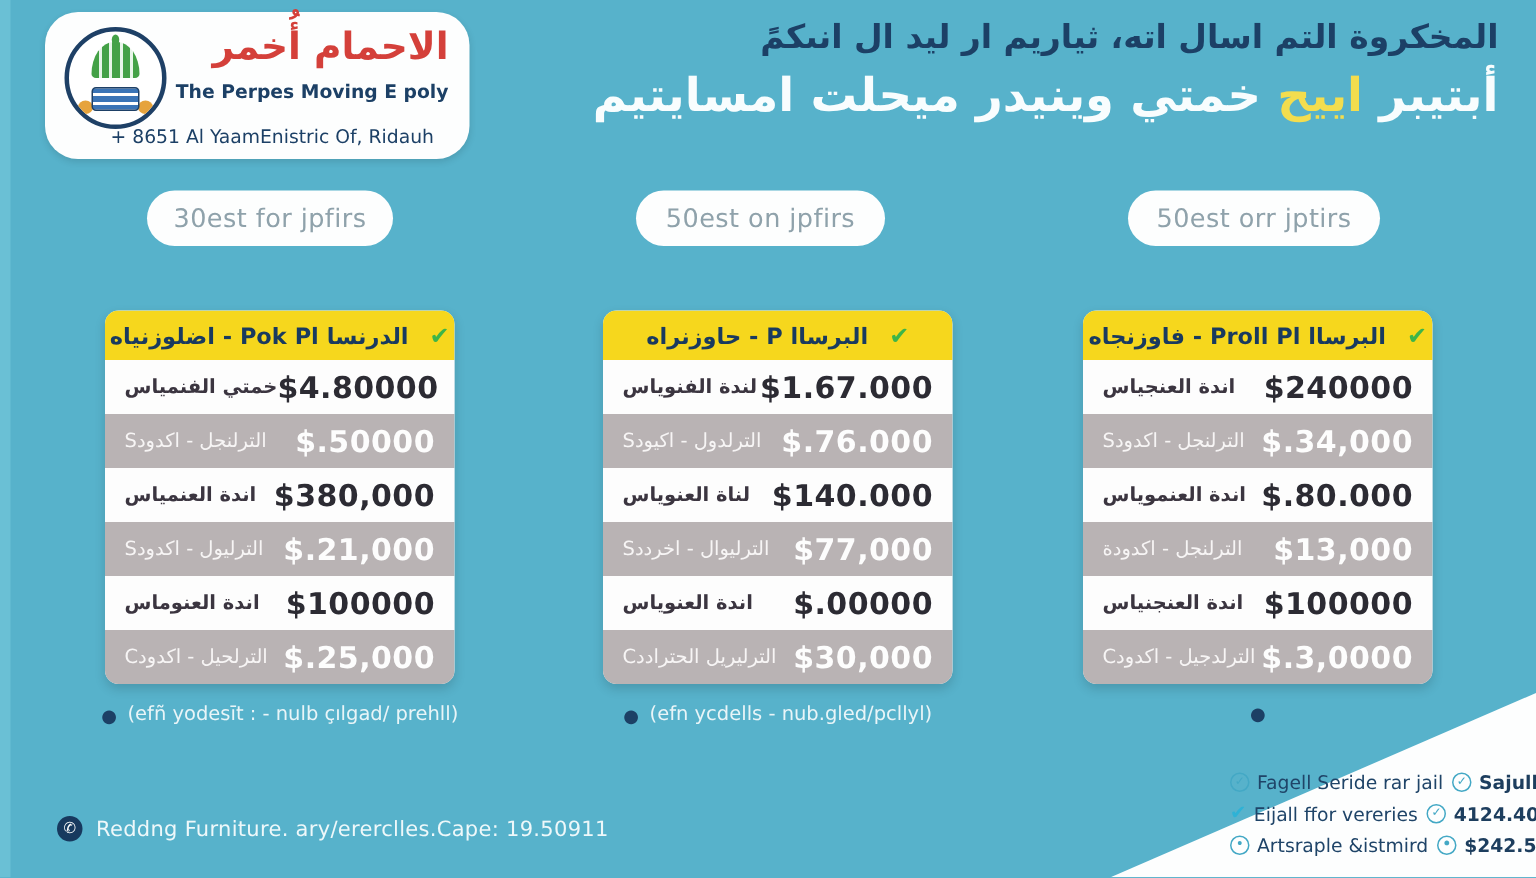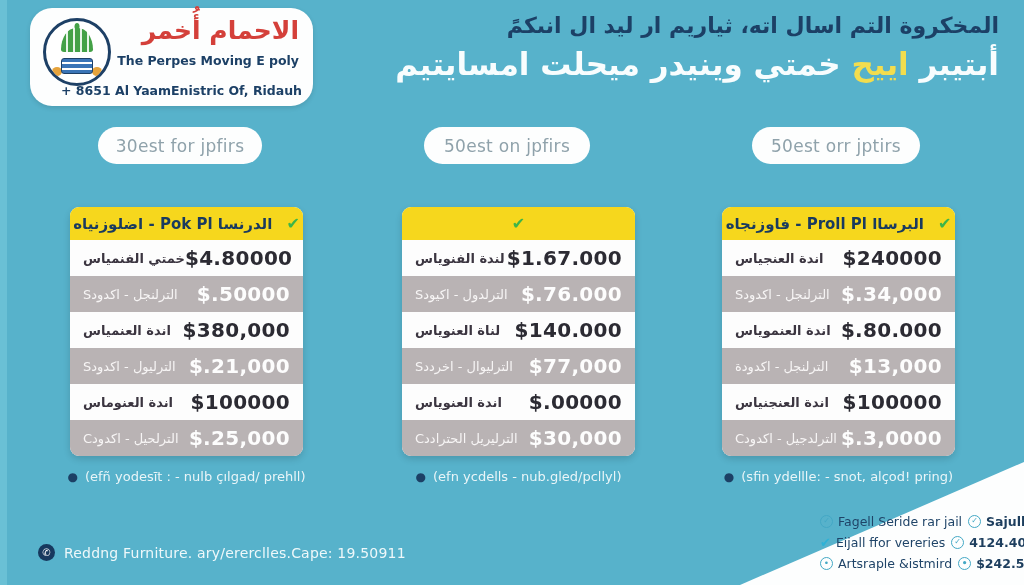--- a/index.html
+++ b/index.html
@@ -21,21 +21,21 @@
   .dome-finial{position:absolute;left:50%;top:2px;transform:translateX(-50%);width:5px;height:7px;
     background:#44a147;border-radius:50%;}
   .truck{position:absolute;left:50%;bottom:9px;transform:translateX(-50%);width:30px;height:14px;
     background:linear-gradient(#3a74b6 0 3px,#fff 3px 5px,#3a74b6 5px 9px,#fff 9px 11px,#3a74b6 11px);
     border-radius:3px;border:1px solid #1e4066;}
   .blob-l,.blob-r{position:absolute;bottom:7px;width:10px;height:9px;background:#e6a33c;border-radius:50%;}
   .blob-l{left:6px;} .blob-r{right:6px;}
   .logo-ar{position:absolute;right:14px;top:8px;font-size:25px;font-weight:bold;color:#d4403a;
     direction:rtl;white-space:nowrap;}
   .logo-en{position:absolute;right:14px;top:45px;font-size:12.5px;font-weight:bold;color:#1c4066;white-space:nowrap;}
-  .logo-addr{position:absolute;left:26px;right:6px;bottom:8px;font-size:12.5px;font-weight:bold;
+  .logo-addr{position:absolute;left:26px;right:6px;bottom:8px;font-size:12.5px;font-weight:normal;
     color:#1c4066;text-align:center;white-space:nowrap;}
 
   
   .heading{position:absolute;right:25px;top:13px;text-align:right;direction:rtl;}
   .h1{font-size:22px;font-weight:bold;color:#1c4066;white-space:nowrap;}
   .h2{font-size:31px;font-weight:bold;color:#f8fdfe;margin-top:8px;white-space:nowrap;}
   .h2 .hl{color:#f3dd4e;}
 
   
   .pill{position:absolute;top:127px;height:37px;background:#fdfefe;border-radius:19px;
@@ -142,20 +142,21 @@
       </div>
     </div>
     <div class="footnote">
       <span class="fn-bullet">●</span>
       <span>(efñ yodesīt : - nulb çılgad/ prehll)</span>
     </div>
   </div>
 <div class="col c2">
     <div class="ptable">
       <div class="thead">
+        <span class="ht">البرساا P - حاوزنراه</span>
         <span class="chk">✔</span>
       </div>
       <div class="row white">
         <span class="lbl">لندة الفنوياس</span>
         <span class="val">$1.67.000</span>
       </div>
       <div class="row gray">
         <span class="lbl">الترلدول - اكيودS</span>
         <span class="val">$.76.000</span>
       </div>
@@ -207,21 +208,20 @@
         <span class="lbl">اندة العنجنياس</span>
         <span class="val">$100000</span>
       </div>
       <div class="row gray">
         <span class="lbl">الترلدجيل - اكدودC</span>
         <span class="val">$.3,0000</span>
       </div>
     </div>
     <div class="footnote">
       <span class="fn-bullet">●</span>
-      <span>(sfin ydellle: - snot, alçod! pring)</span>
     </div>
   </div>
 
 <div class="wedge"></div>
 
 <div class="contact">
   <span class="contact-ic">✆</span>
   <span class="contact-txt">Reddng Furniture. ary/ererclles.Cape: 19.50911</span>
 </div>
 

